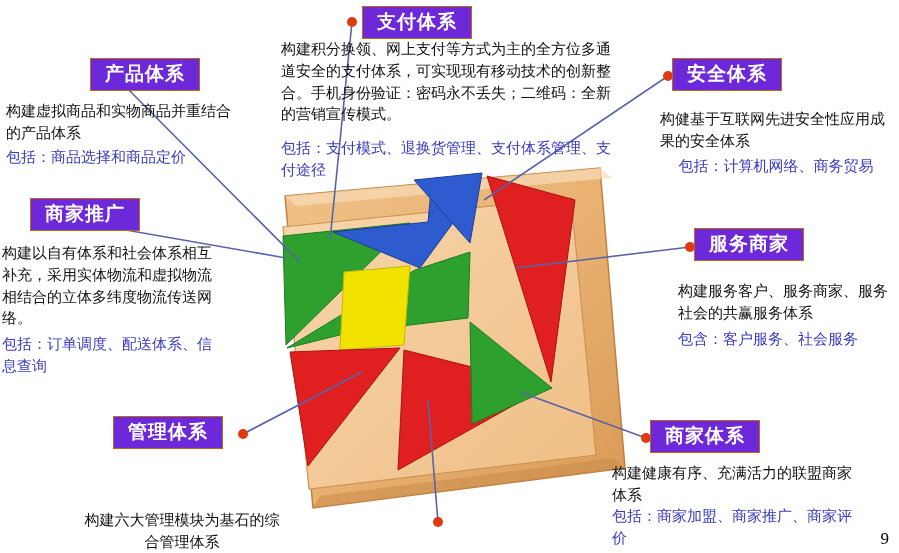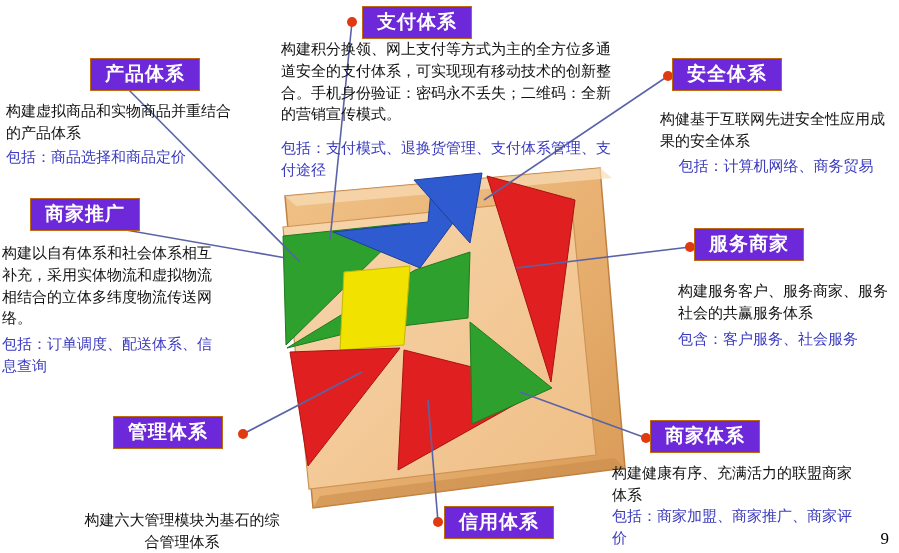--- a/index.html
+++ b/index.html
@@ -142,17 +142,16 @@
   <div class="txt" style="left:678px; top:280px; width:216px;">构建服务客户、服务商家、服务社会的共赢服务体系</div>
   <div class="txt sub" style="left:678px; top:328px; width:216px;">包含：客户服务、社会服务</div>
 
   <div class="label-box" style="left:113px; top:416px;">管理体系</div>
   <div class="txt" style="left:84px; top:462px; width:196px; text-align:center;margin-top:47px;">构建六大管理模块为基石的综合管理体系</div>
 
   <div class="label-box" style="left:650px; top:420px;">商家体系</div>
   <div class="txt" style="left:612px; top:462px; width:250px;">构建健康有序、充满活力的联盟商家体系</div>
   <div class="txt sub" style="left:612px; top:505px; width:250px;">包括：商家加盟、商家推广、商家评价</div>
 
-  <div class="label-box" style="left:444px; top:506px;">信用体系</div>
 
   <div class="page-num">9</div>
 
 </div>
 
 </body></html>

